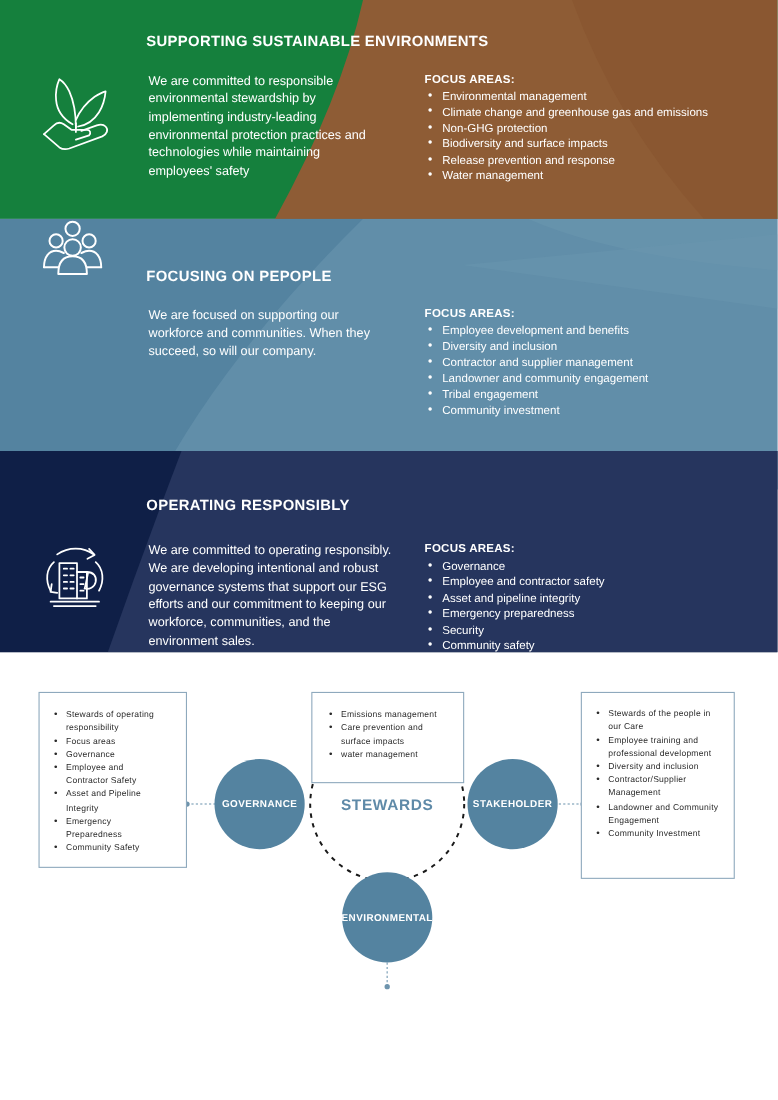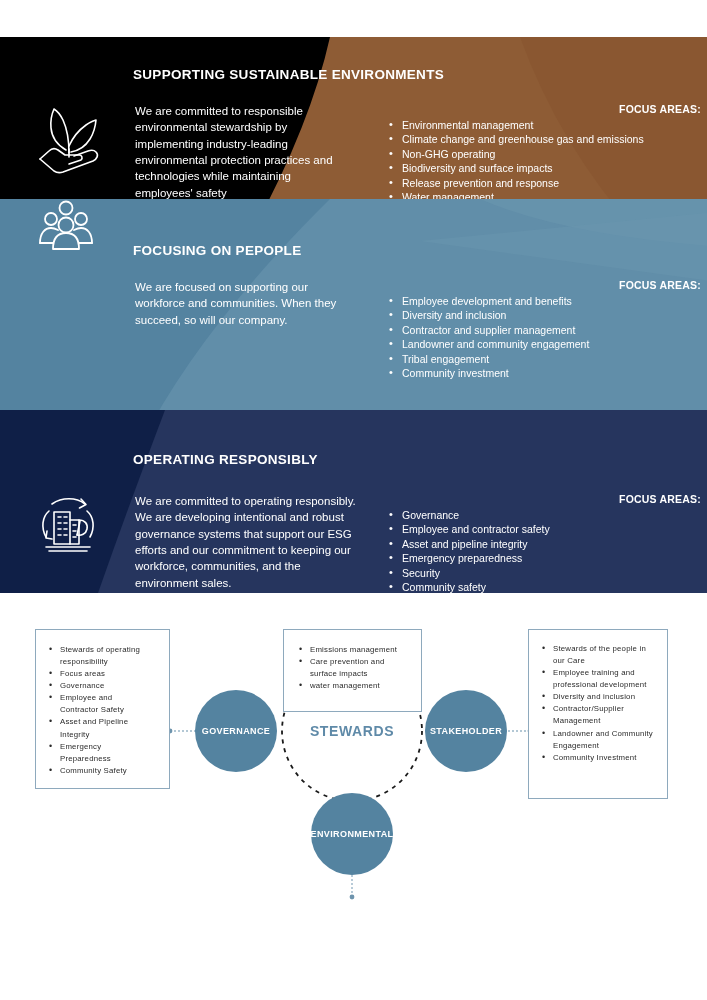--- a/index.html
+++ b/index.html
@@ -8,21 +8,21 @@
     background: #ffffff;
     font-family: "Liberation Sans", sans-serif;
     overflow: hidden;
   }
   #page { position: relative; width: 707px; height: 1000px; overflow: hidden; }
 
   
   .band { position: absolute; left: 0; width: 707px; overflow: hidden; }
   .band .bg-svg { position: absolute; inset: 0; width: 100%; height: 100%; display:block; }
 
-  .band-env   { top: 0px;   height: 199px; background: #000000; margin-top: 37px; }
+  .band-env   { top: 0px;   height: 199px; background: #15803d; }
   .band-ppl   { top: 199px; height: 246px; background: #5483a0; }
   .band-ops   { top: 410px; height: 183px; background: #0f1f47; }
 
   .band-inner { position: relative; width: 100%; height: 100%; }
 
   .band-icon {
     position: absolute;
     color: #ffffff;
   }
   .band-title {
@@ -35,21 +35,20 @@
     position: absolute;
     color: #ffffff;
     line-height: 1.42;
   }
   .focus-block { position: absolute; color: #ffffff; }
   .focus-head {
     font-weight: bold;
     font-size: 10.5px;
     letter-spacing: 0.2px;
     margin-bottom: 3px;
-    text-align: right;
   }
   .focus-list { list-style: none; }
   .focus-list li {
     position: relative;
     padding-left: 16px;
     font-size: 10.5px;
     line-height: 1.38;
   }
   .focus-list li::before {
     content: "\2022";
@@ -147,21 +146,21 @@
           <path d="M8 58 L22 70 C25 72 28 72 31 71 L61 60 C65 58 67 54 64 51 C62 49 59 49 56 50 L42 55"></path>
         </svg>
       </div>
       <div class="band-title">SUPPORTING SUSTAINABLE ENVIRONMENTS</div>
       <div class="band-desc">We are committed to responsible environmental stewardship by implementing industry-leading environmental protection practices and technologies while maintaining employees' safety</div>
       <div class="focus-block">
         <div class="focus-head">FOCUS AREAS:</div>
         <ul class="focus-list">
           <li>Environmental management</li>
           <li>Climate change and greenhouse gas and emissions</li>
-          <li>Non-GHG operating</li>
+          <li>Non-GHG protection</li>
           <li>Biodiversity and surface impacts</li>
           <li>Release prevention and response</li>
           <li>Water management</li>
         </ul>
       </div>
     </div>
   </section>
 
   <section class="band band-ppl">
     <svg class="bg-svg" viewBox="0 0 707 211" preserveAspectRatio="none">

